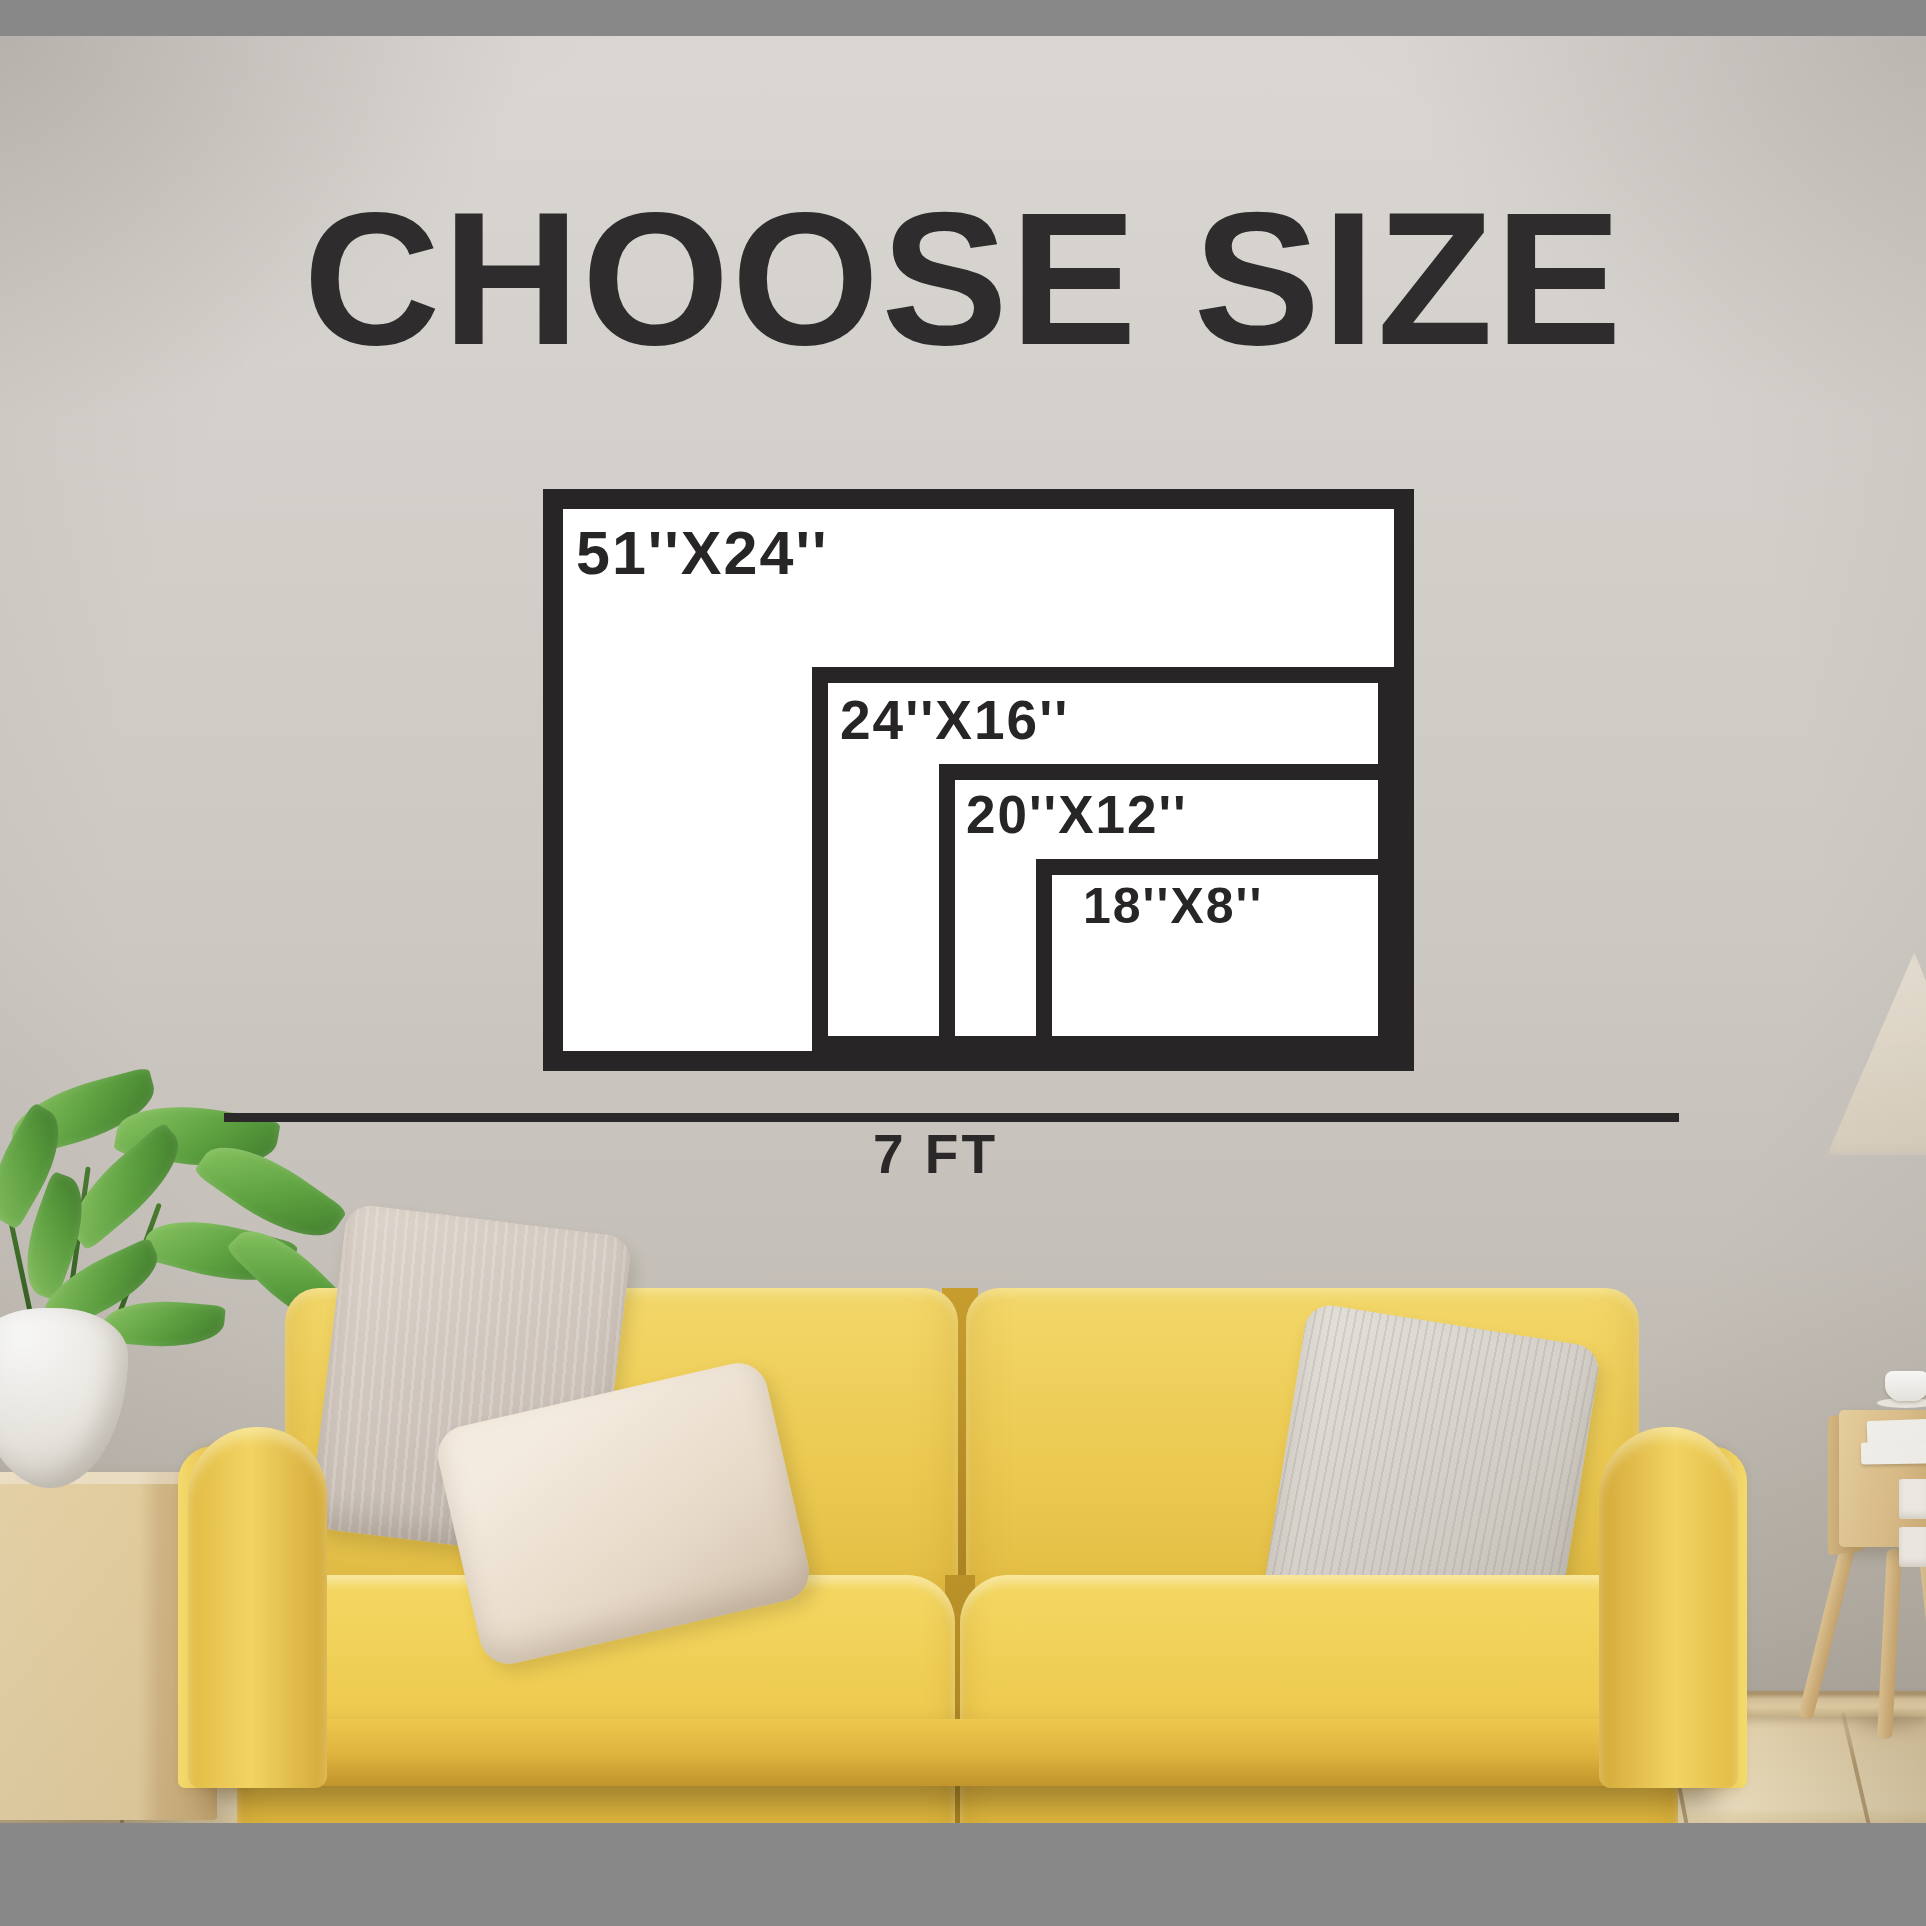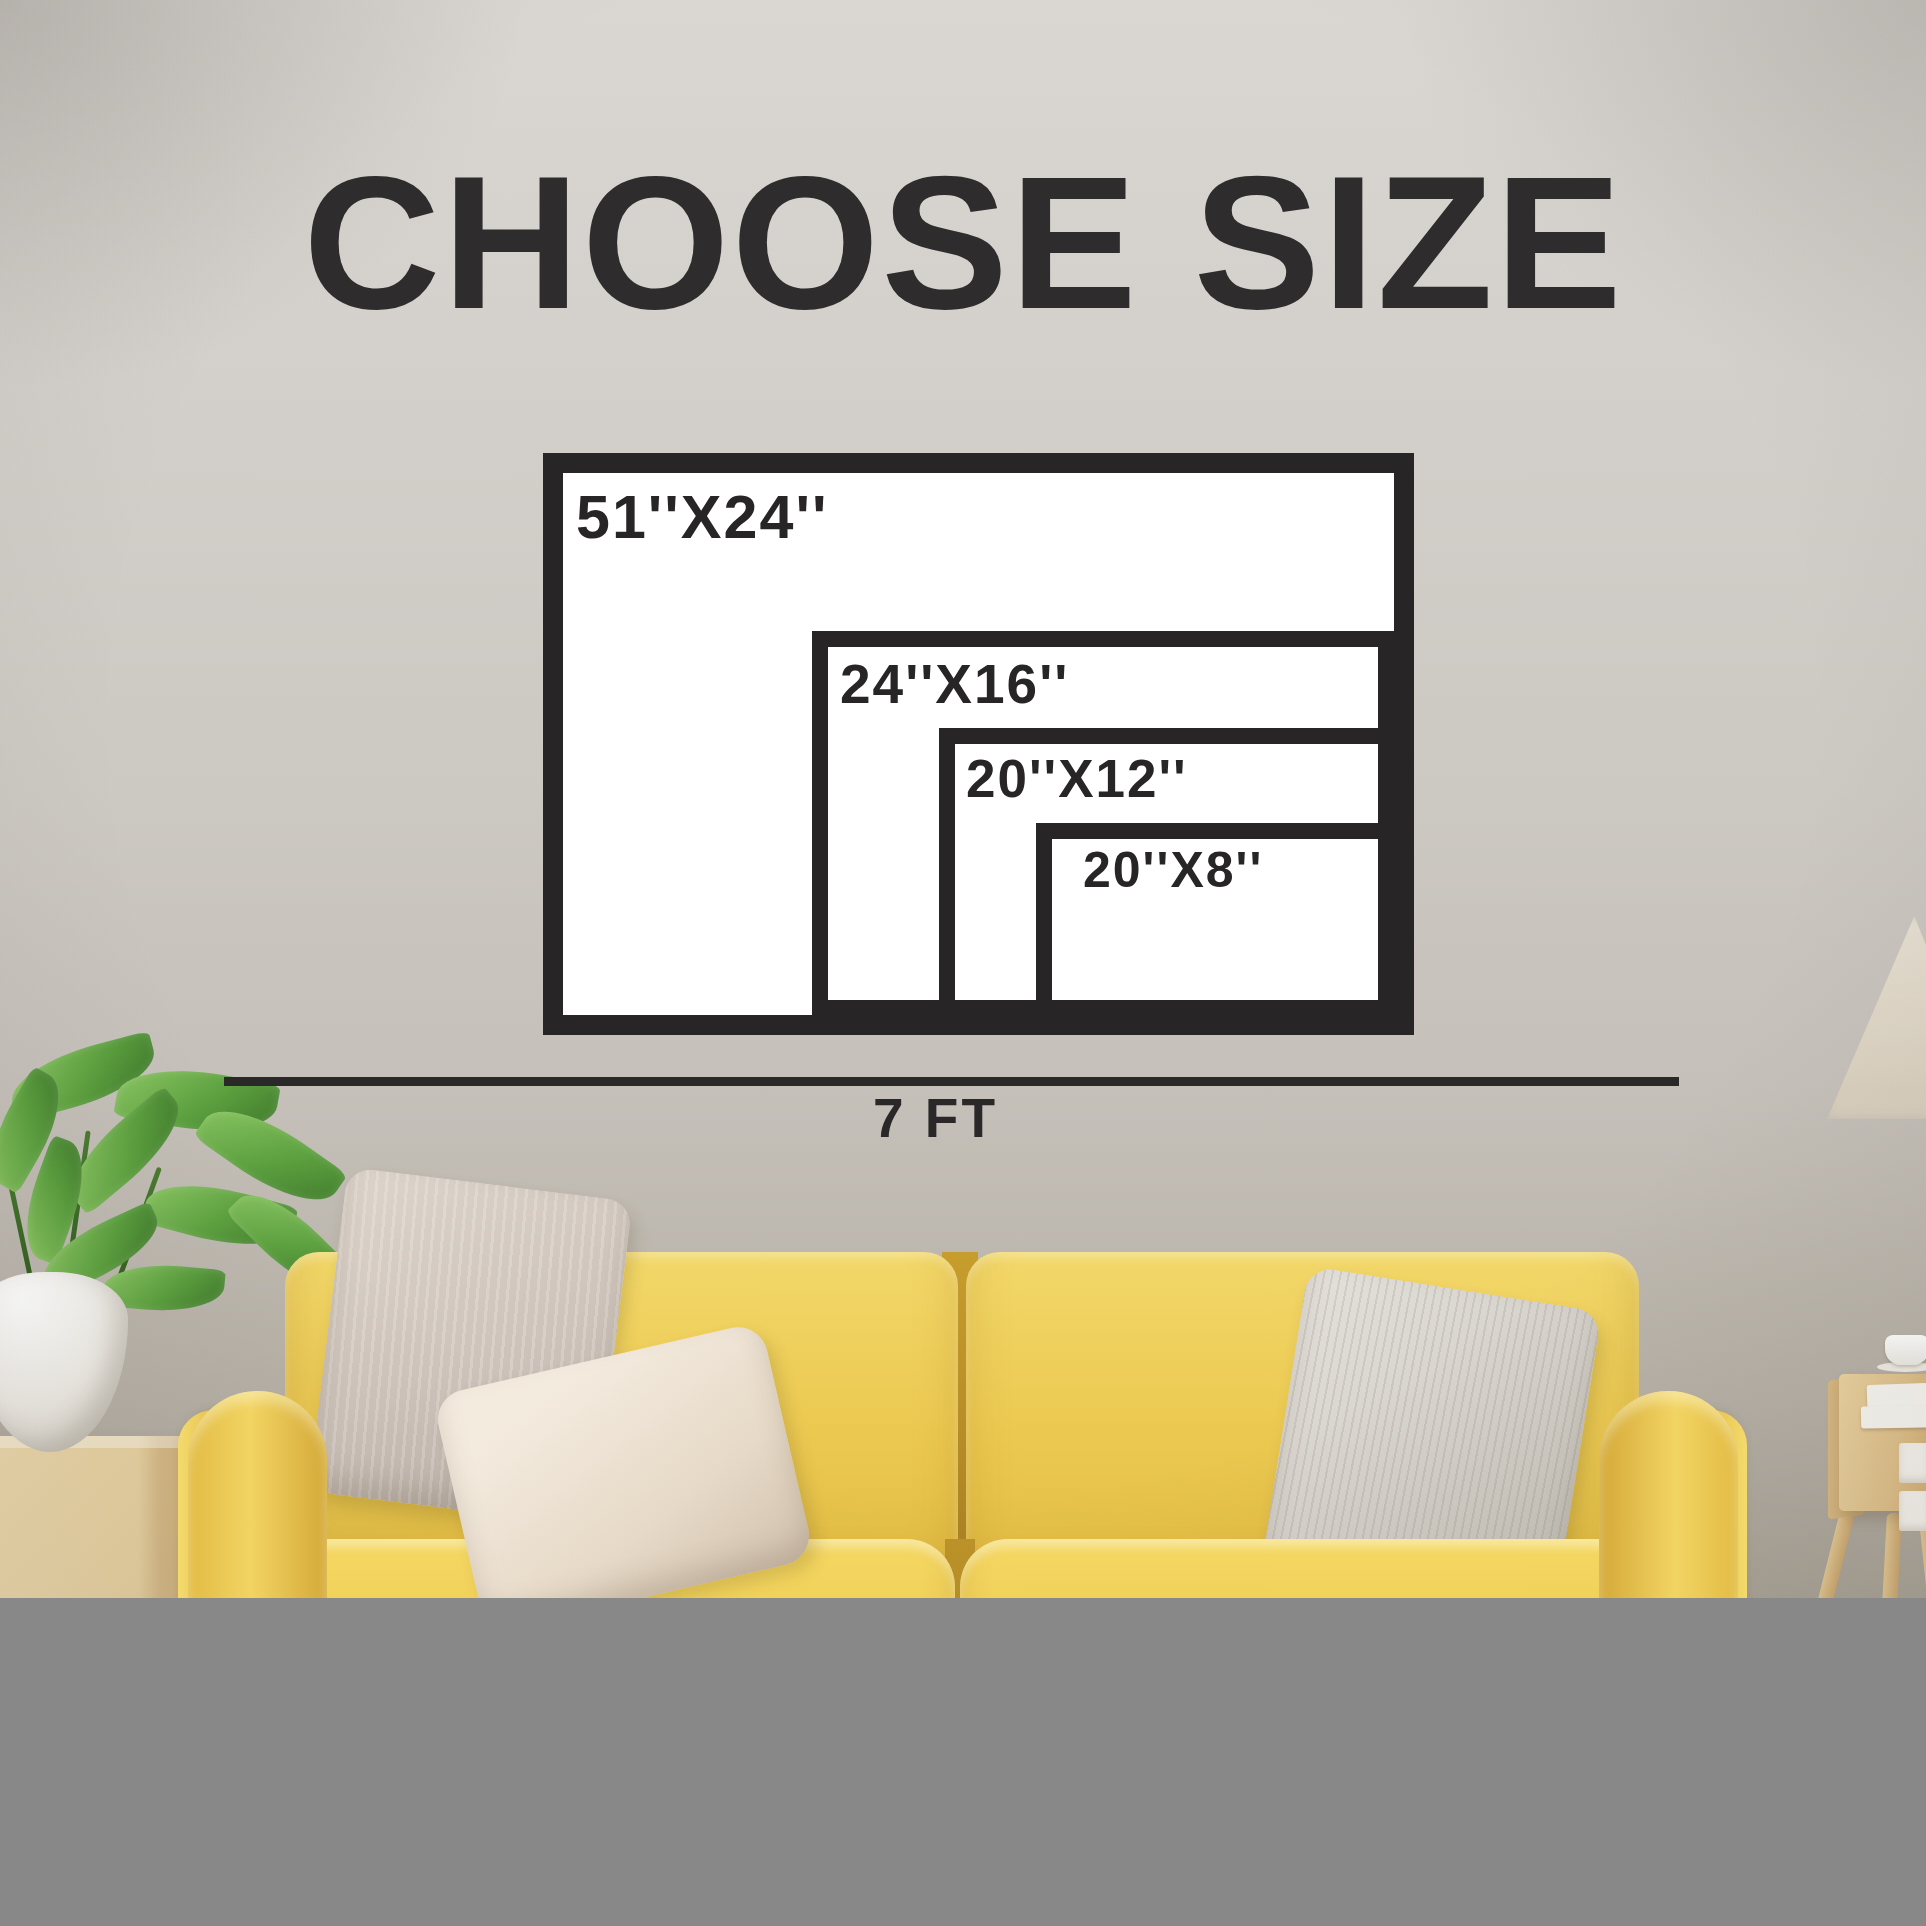--- a/index.html
+++ b/index.html
@@ -1,18 +1,18 @@
 <!DOCTYPE html>
 <html><head>
 <meta charset="utf-8">
 <style>
   html,body{margin:0;padding:0;background:#888;}
   .canvas{
-    position:relative;width:1927px;height:1598px;overflow:hidden;
-    font-family:"Liberation Sans",sans-serif;background:#bef264;
+    position:relative;width:1927px;height:1787px;overflow:hidden;
+    font-family:"Liberation Sans",sans-serif;background:#bef264;margin-top:36px;
   }
   .canvas *{position:absolute;box-sizing:border-box;}
 
   
   .wall{inset:0;
     background:linear-gradient(180deg,#dad7d3 0%,#d3d0cb 24%,#ccc8c2 50%,#c5c0b9 68%,#b6b0a6 88%,#aaa499 100%);}
   .wall-corner-l{left:0;top:0;width:752px;height:554px;
     background:radial-gradient(100% 100% at 0% 0%,rgba(88,82,72,.20),rgba(88,82,72,0) 70%);}
   .wall-corner-r{right:0;top:0;width:752px;height:554px;
     background:radial-gradient(100% 100% at 100% 0%,rgba(88,82,72,.16),rgba(88,82,72,0) 70%);}
@@ -247,18 +247,18 @@
   <div class="title">CHOOSE SIZE</div>
 
   <div class="rect rect-outer"></div>
   <div class="rect rect-24"></div>
   <div class="rect rect-18"></div>
   <div class="rect rect-12"></div>
 
   <div class="size-label lb36">51''X24''</div>
   <div class="size-label lb24">24''X16''</div>
   <div class="size-label lb18">20''X12''</div>
-  <div class="size-label lb12">20''X8''</div>
+  <div class="size-label lb12">18''X8''</div>
 
   <div class="scale-line"></div>
   <div class="scale-label">7 FT</div>
 </div>
 
 
 </body></html>

